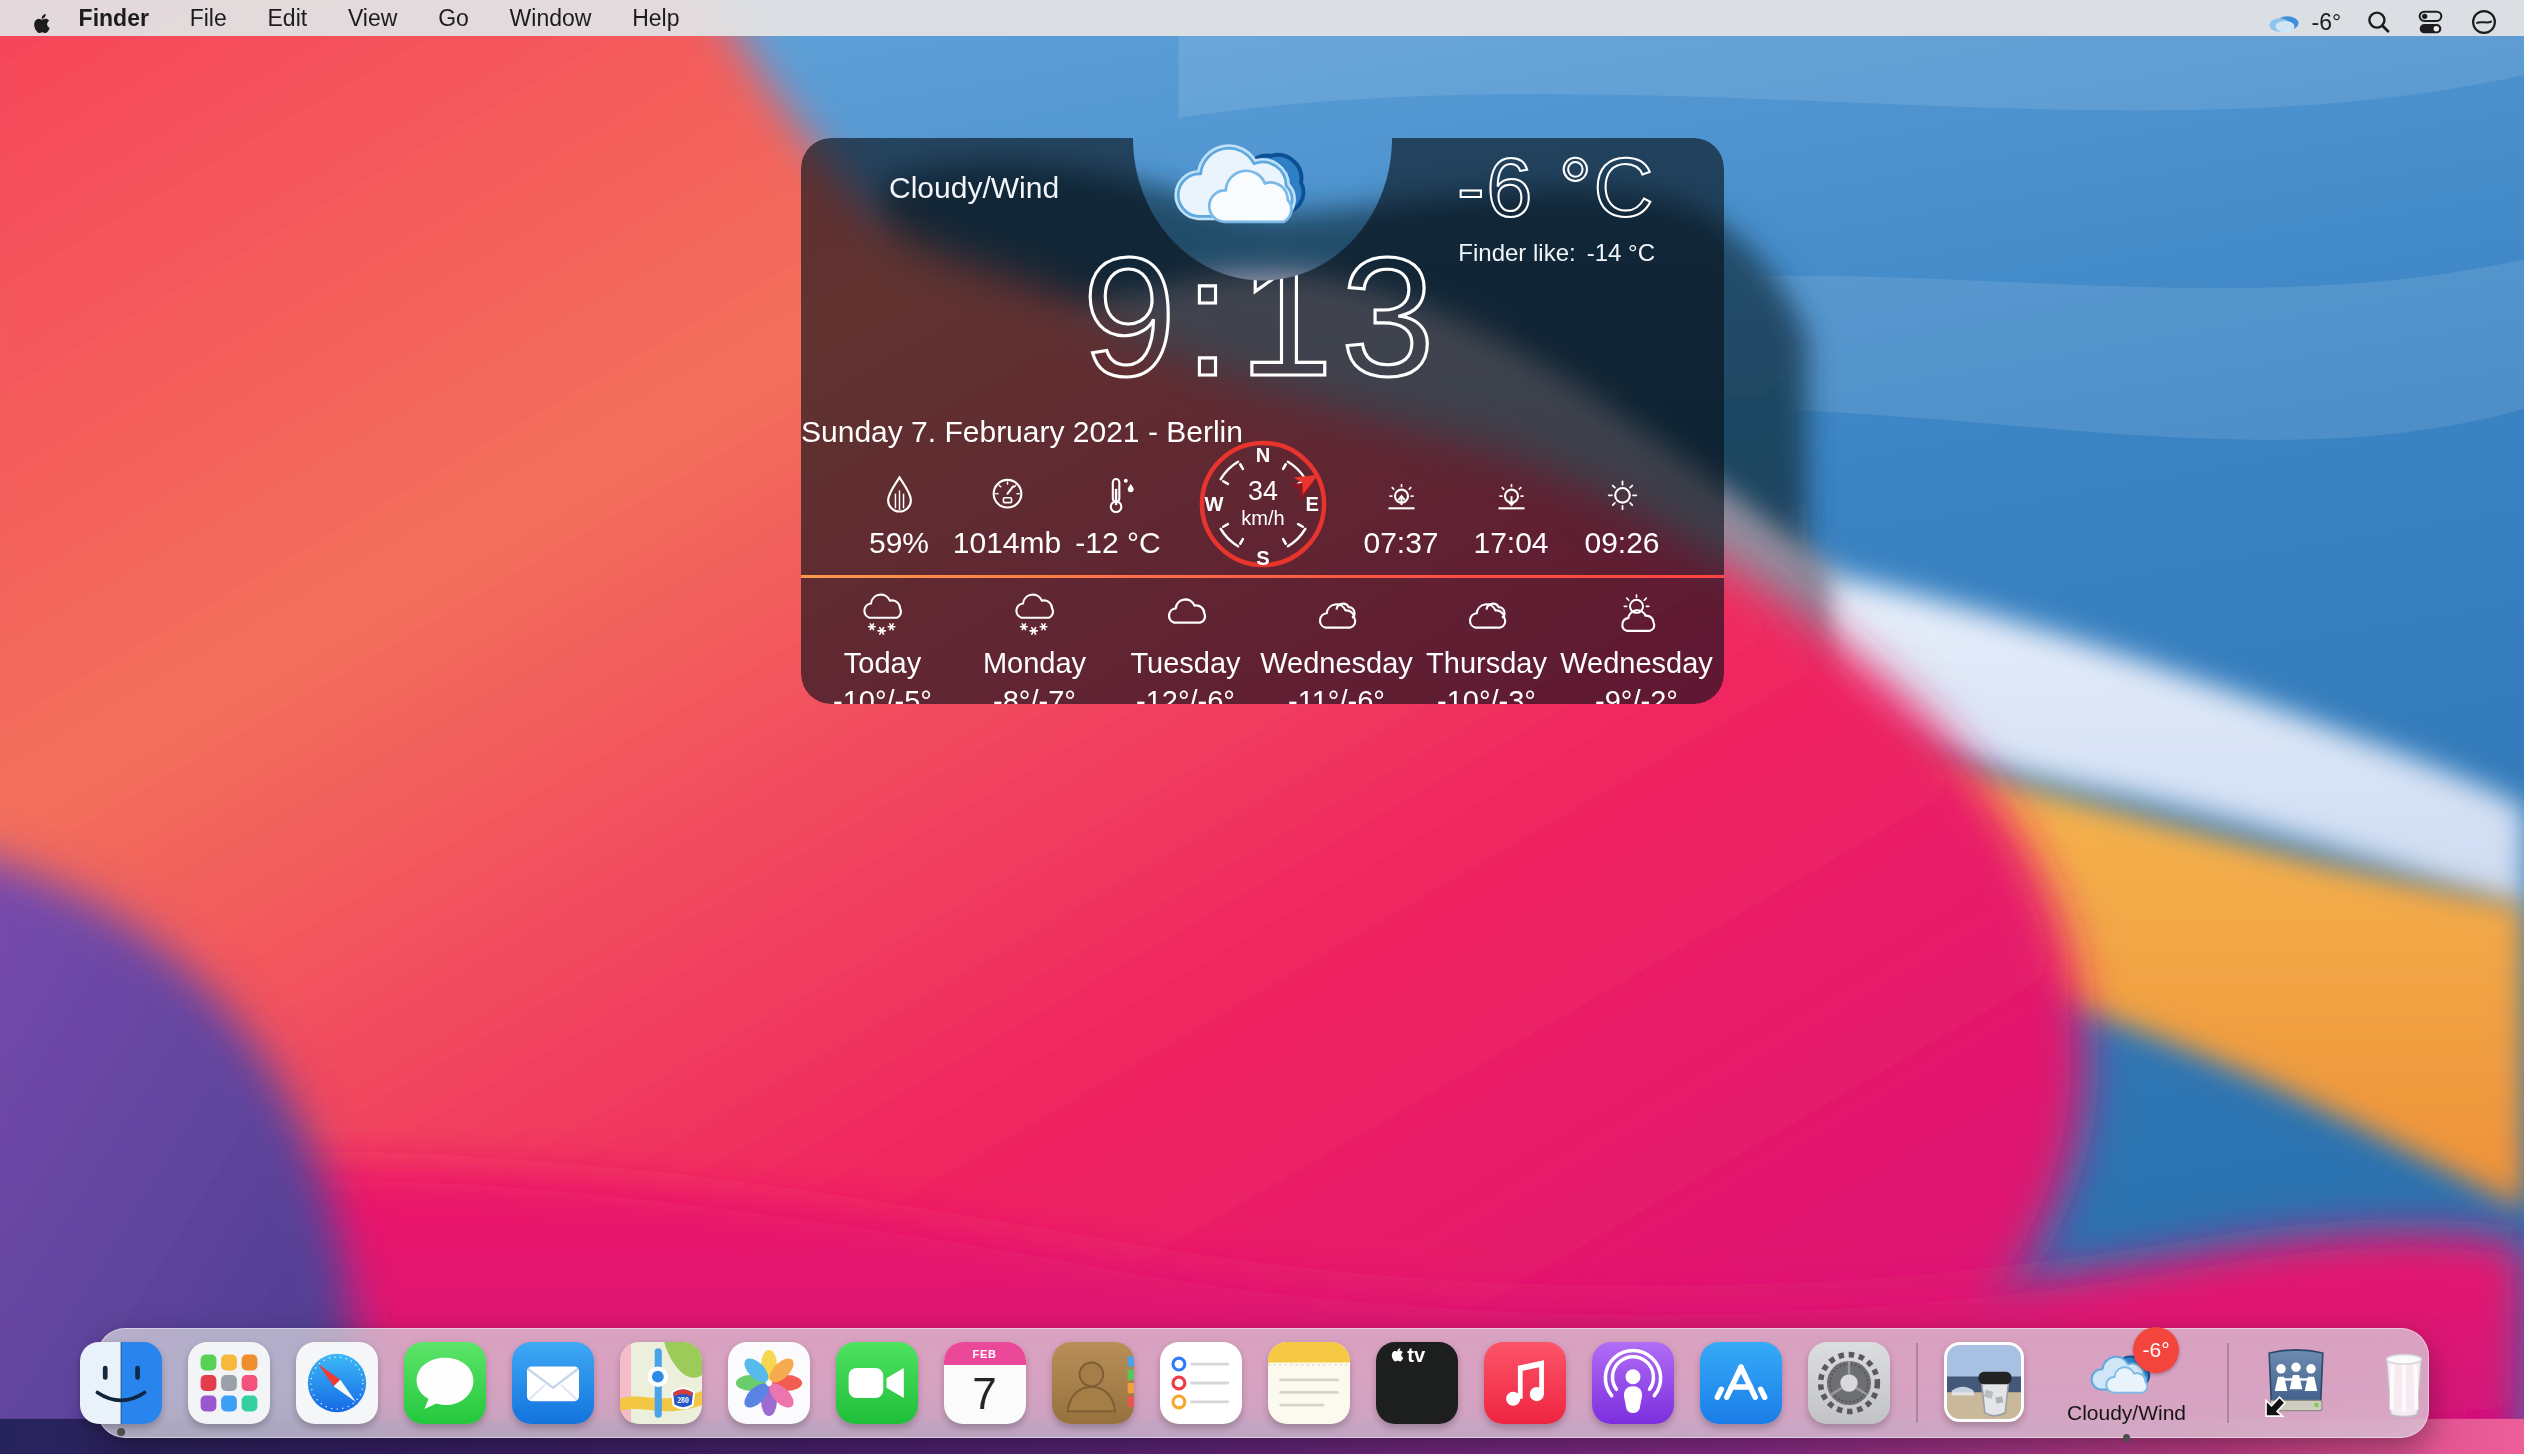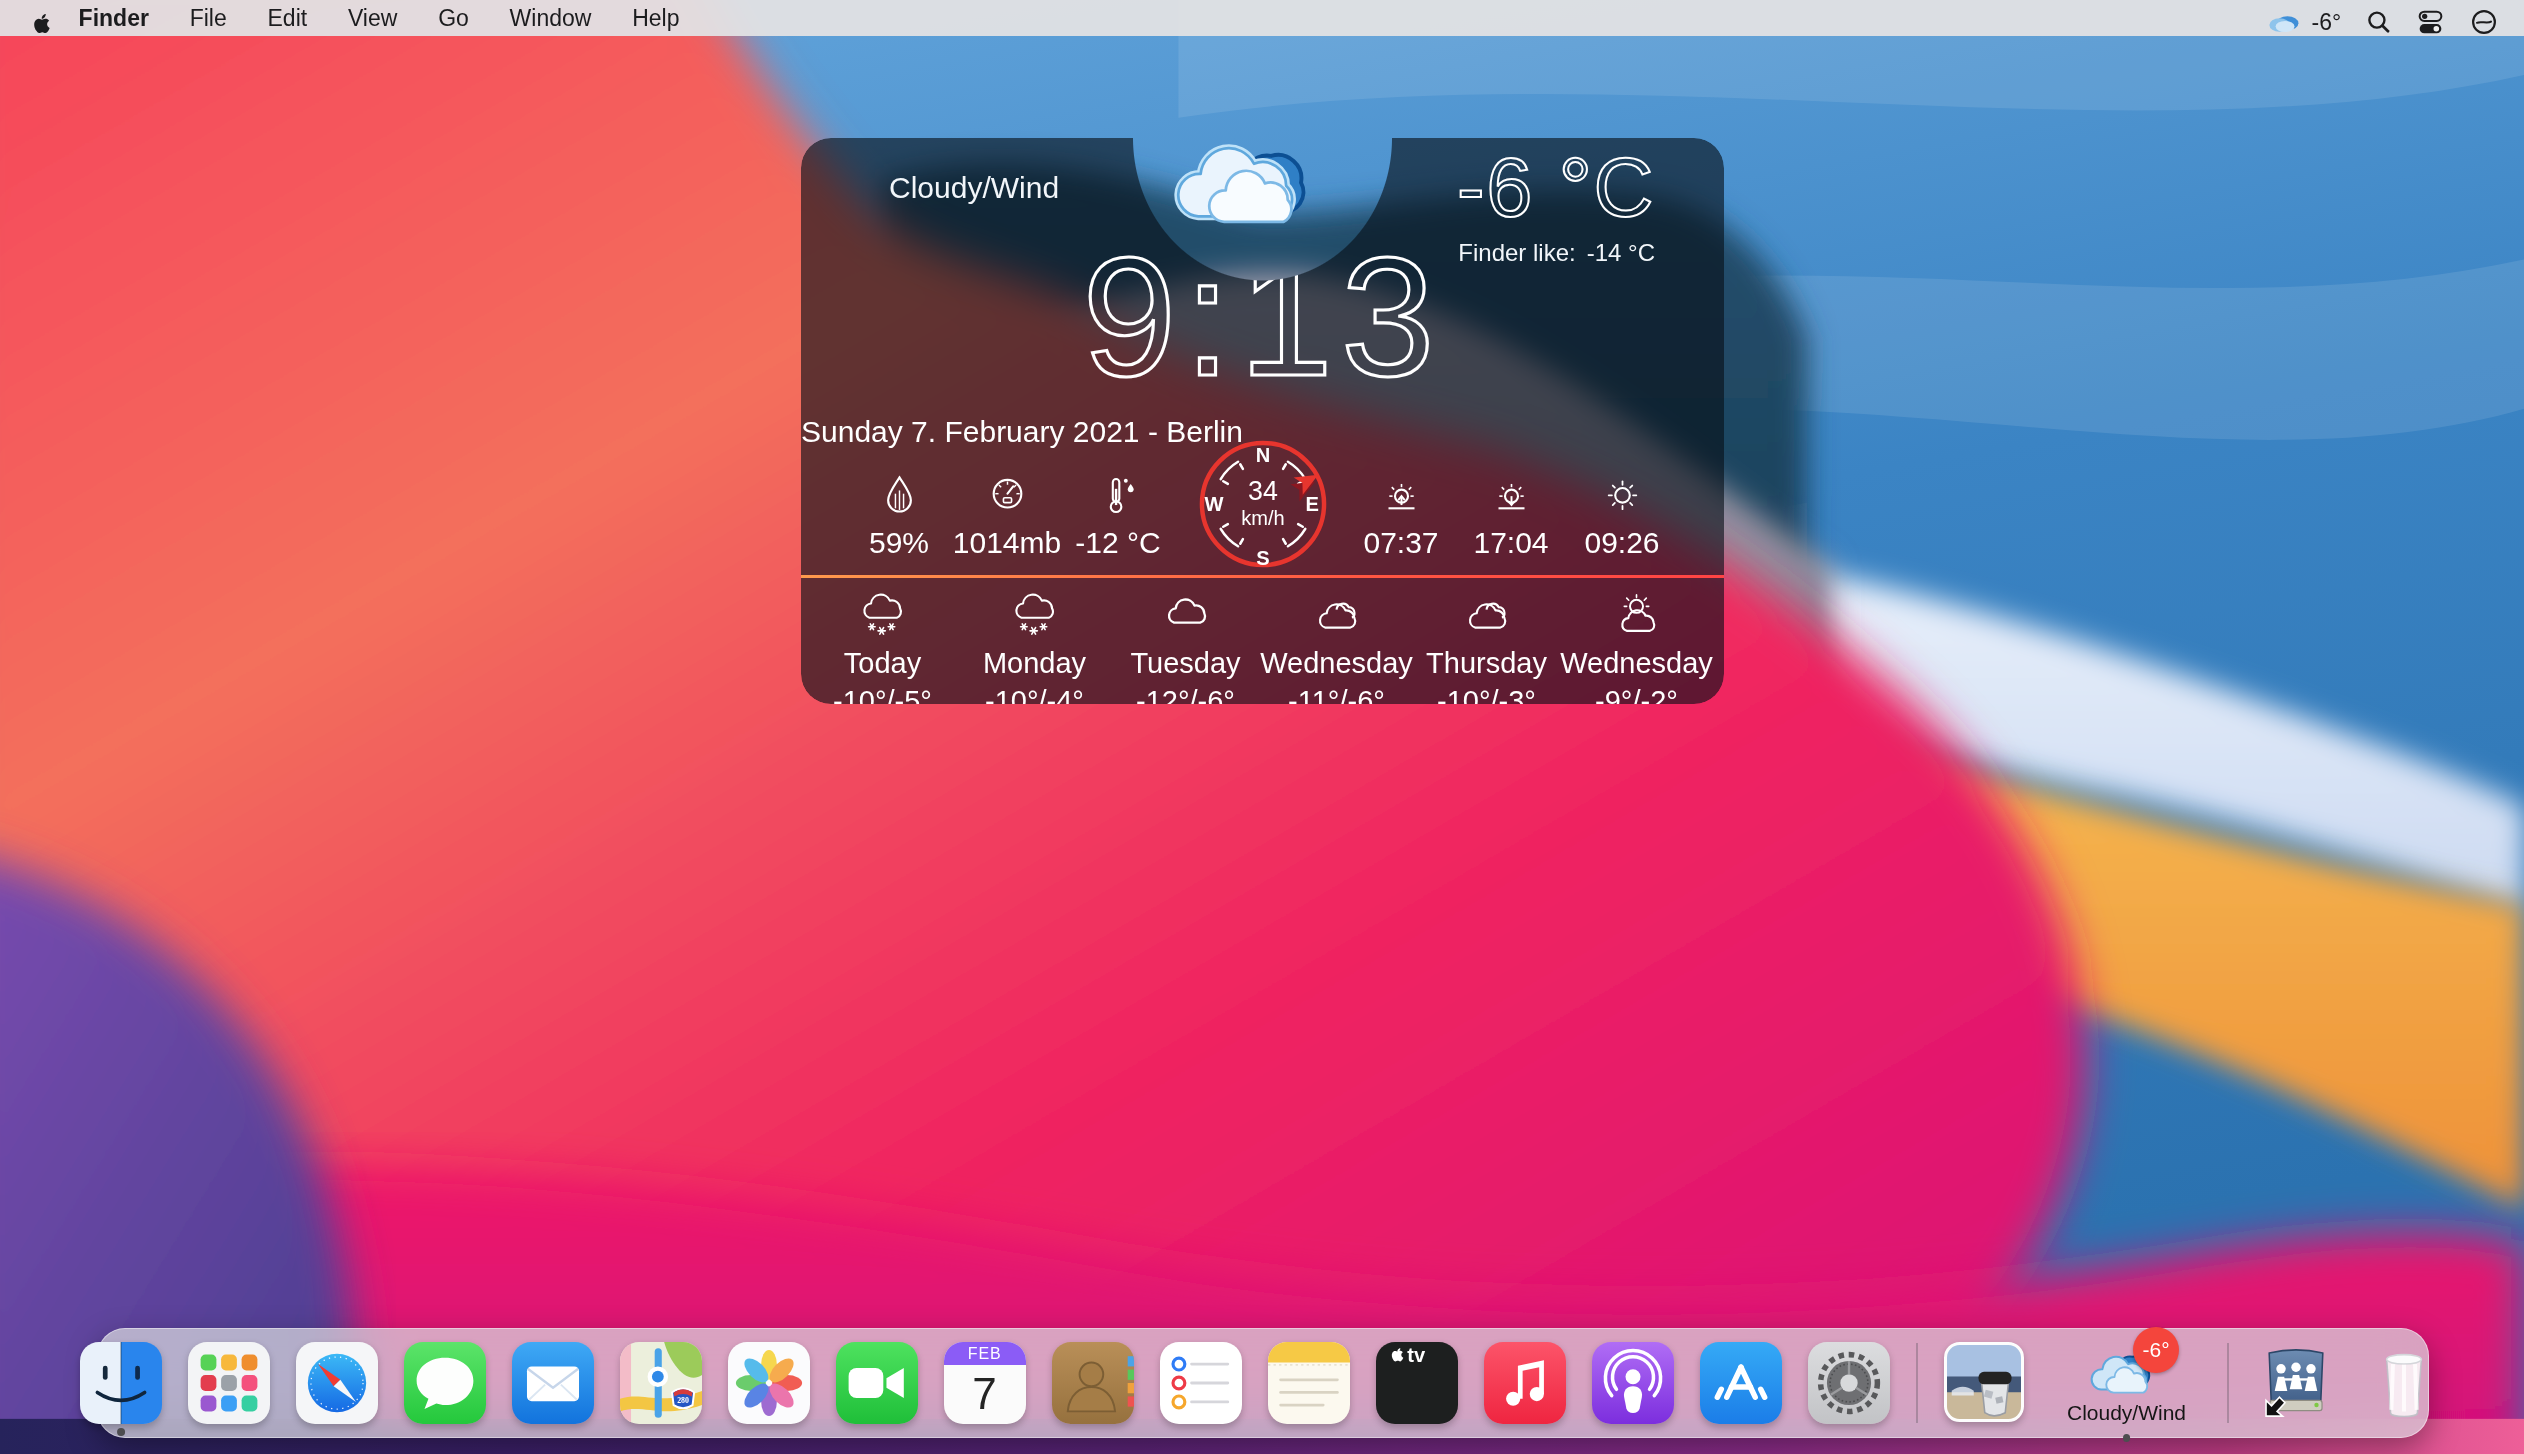--- a/index.html
+++ b/index.html
@@ -55,22 +55,22 @@
   .tile{width:82px;height:82px;border-radius:19px;overflow:hidden;position:relative;
         box-shadow:0 3.9px 7.9px rgba(0,0,0,0.22);}
   .dock-sep{width:2.4px;height:80px;background:rgba(70,70,80,0.30);flex:0 0 auto;}
   .run-dot{position:absolute;left:50%;transform:translateX(-50%);bottom:-12.6px;
            width:7.9px;height:7.9px;border-radius:50%;background:#4d4d50;}
   .dock-weather{width:149px;height:105px;display:flex;flex-direction:column;align-items:center;flex:0 0 auto;position:relative;}
   .dock-weather .badge{position:absolute;right:22px;top:-3.1px;width:46px;height:46px;border-radius:50%;
         background:#f4453c;color:#fff;font-size:21px;display:flex;align-items:center;justify-content:center;
         box-shadow:0 1.6px 3.9px rgba(0,0,0,0.3);}
   .dock-weather .dlabel{font-size:21px;color:#161616;margin-top:1.6px;}
-  .cal-top{position:absolute;left:0;top:0;width:82px;height:23.6px;background:#8b5cf6;
-           color:#fff;font-size:16px;font-weight:normal;display:flex;align-items:center;justify-content:center;letter-spacing:0.8px;}
+  .cal-top{position:absolute;left:0;top:0;width:82px;height:23.6px;background:#ec4899;
+           color:#fff;font-size:11px;font-weight:bold;display:flex;align-items:center;justify-content:center;letter-spacing:0.8px;}
   .cal-day{position:absolute;left:0;top:23.6px;width:82px;height:58px;display:flex;align-items:center;justify-content:center;
            font-size:44px;font-weight:300;color:#242424;}
 </style>
 </head>
 <body>
 
 <svg id="wallpaper" class="abs" viewBox="0 0 3214 1852" preserveAspectRatio="none">
   <defs>
     <linearGradient id="sky" x1="0" y1="0" x2="0.3" y2="1">
       <stop offset="0" stop-color="#66a7dd"></stop>
@@ -341,21 +341,21 @@
             <line x1="2.3" y1="-4" x2="-2.3" y2="4"></line>
           </g>
         <g transform="translate(41,45)">
             <line x1="-4" y1="0" x2="4" y2="0"></line>
             <line x1="-2" y1="-3.5" x2="2" y2="3.5"></line>
             <line x1="2" y1="-3.5" x2="-2" y2="3.5"></line>
           </g>
       </g>
     </svg>
     <div class="day">Monday</div>
-    <div class="temps">-10°/-4°</div>
+    <div class="temps">-8°/-7°</div>
   </div>
   <div class="fc-col" style="left:310px;">
     <svg width="49" height="49" viewBox="0 0 60 60">
       <path d="M16 40 a9 9 0 0 1 2-17.5 a12 12 0 0 1 23-3.5 a10 10 0 0 1 12 9.5 a8 8 0 0 1-5 11.5 Z" fill="none" stroke="#fff" stroke-width="2.8" stroke-linejoin="round"></path>
     </svg>
     <div class="day">Tuesday</div>
     <div class="temps">-12°/-6°</div>
   </div>
   <div class="fc-col" style="left:461px;">
     <svg width="49" height="49" viewBox="0 0 60 60">

